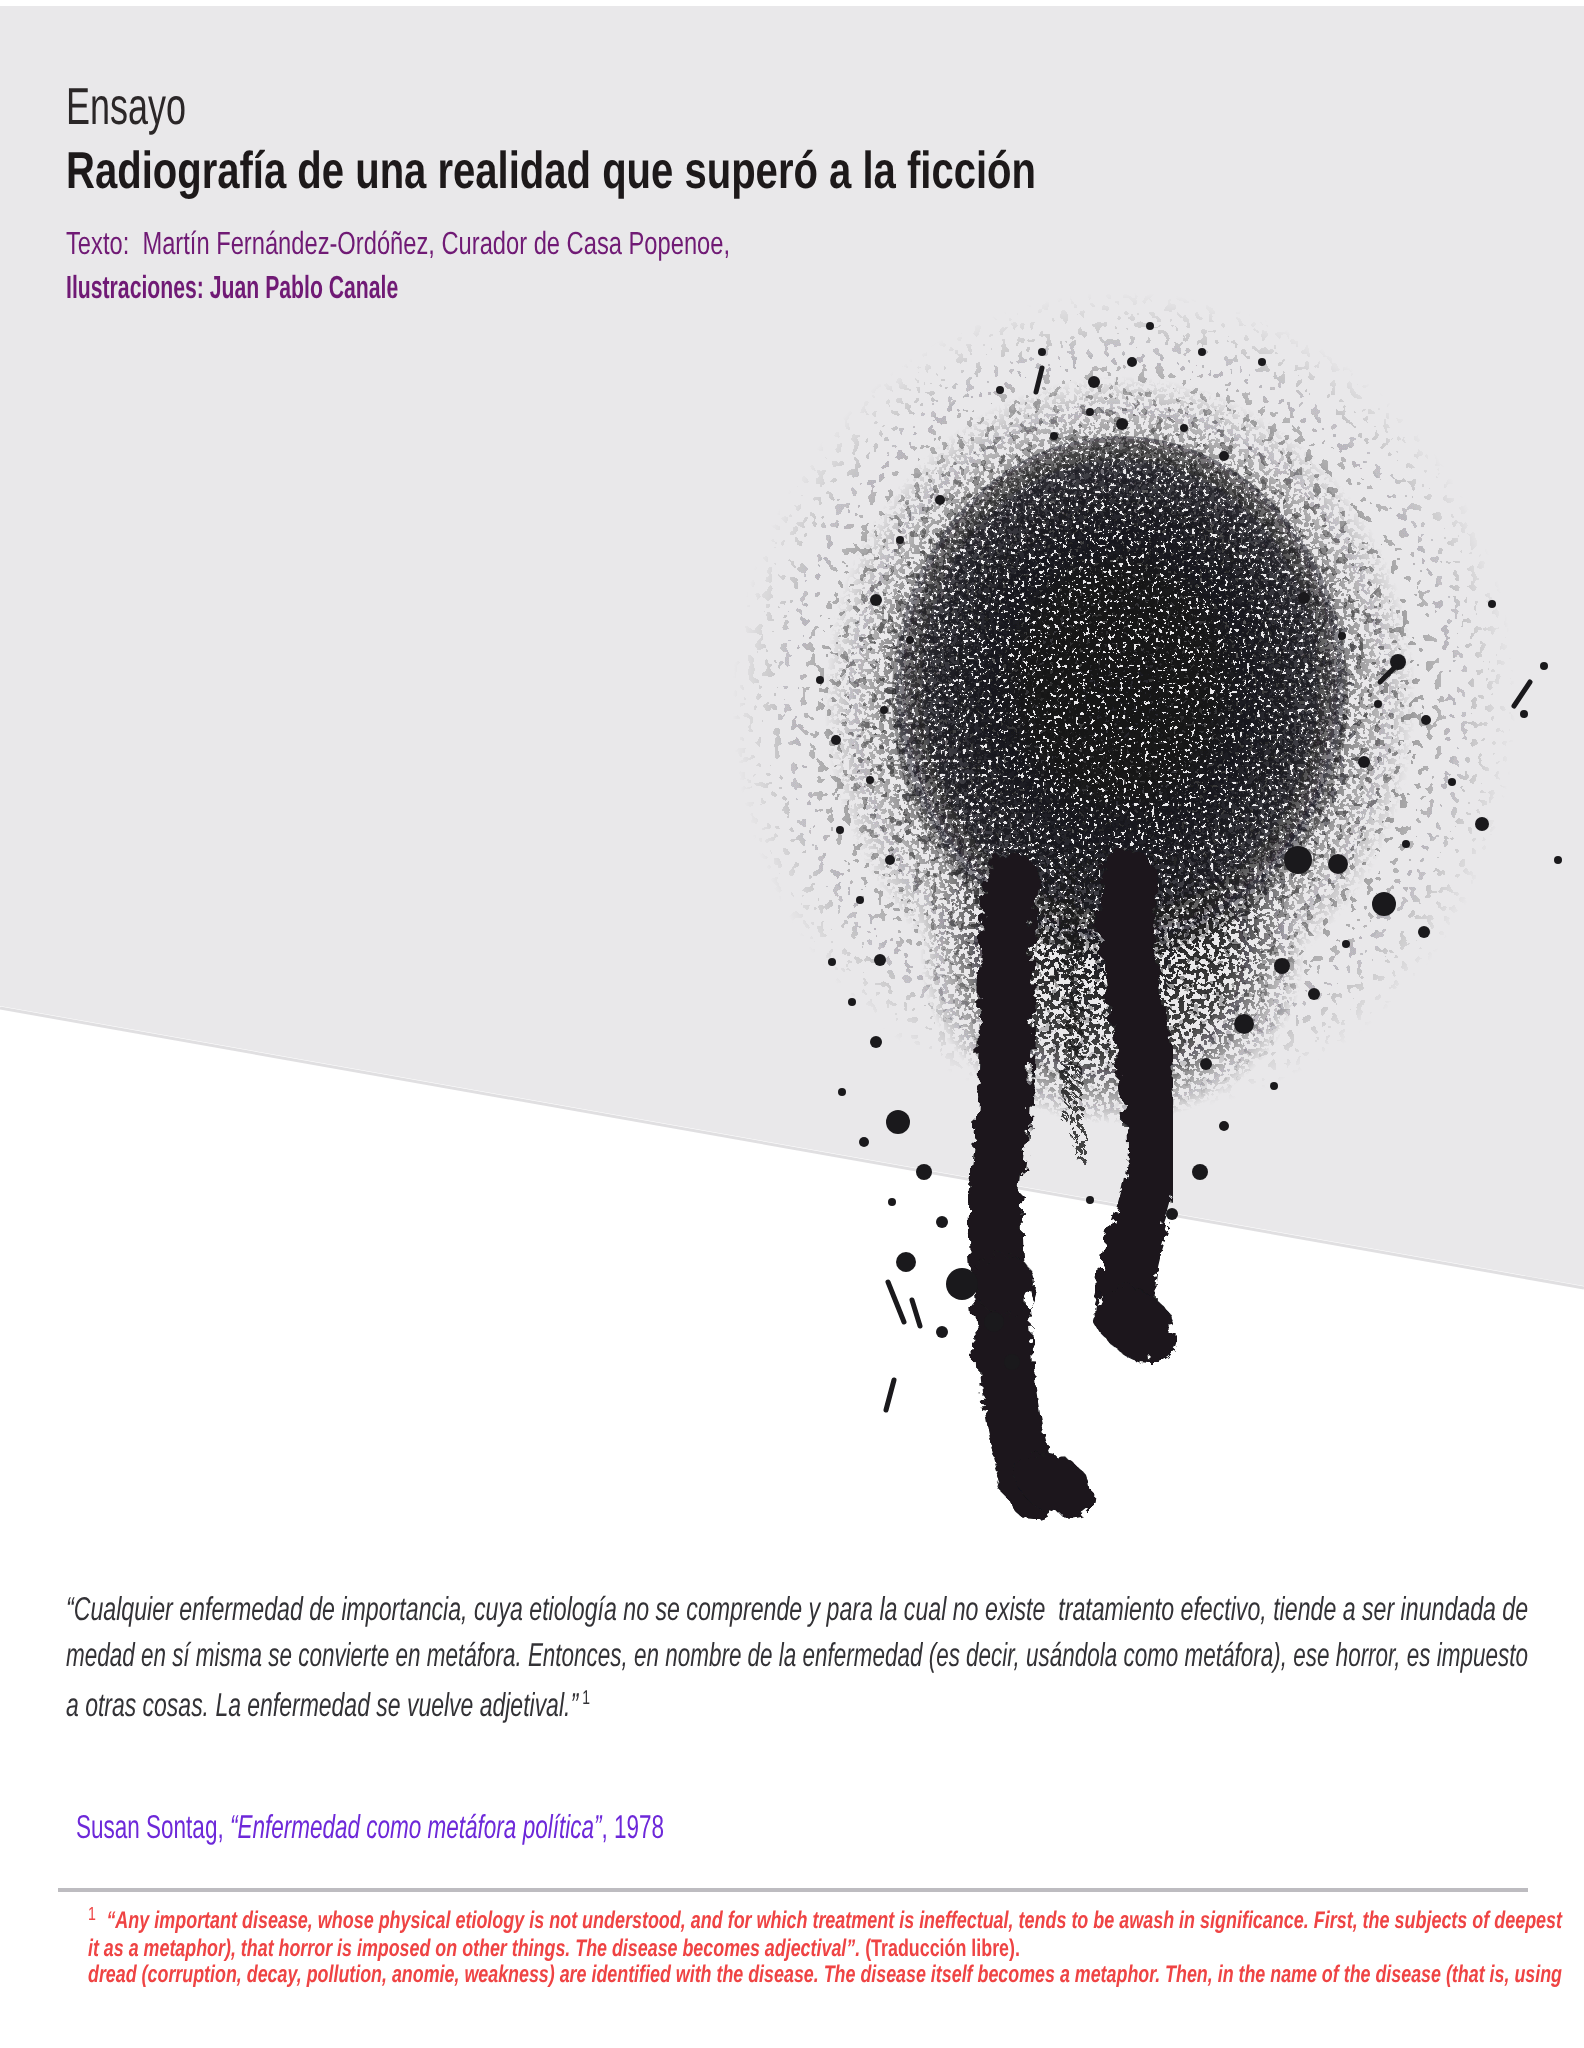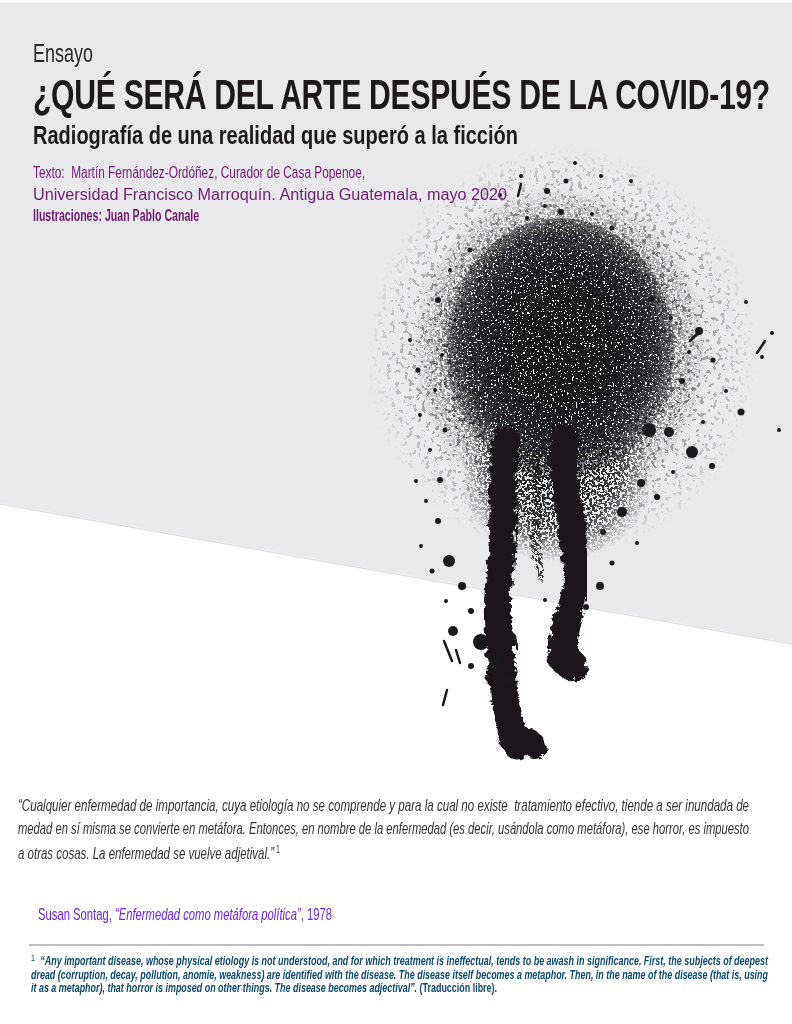--- a/index.html
+++ b/index.html
@@ -18,33 +18,33 @@
   .kicker-wrap{width:60px;height:27px;}
   .kicker{font-size:26px;line-height:27px;color:#2b2728;}
   .title-wrap{width:737px;height:45px;margin-top:5px;}
   .title{font-size:42px;line-height:45px;font-weight:700;letter-spacing:-0.4px;color:#1d191a;}
   .subtitle-wrap{width:485px;height:30px;margin-top:3px;}
   .subtitle{font-size:26px;line-height:30px;font-weight:700;color:#1d191a;}
   .byline{margin-top:12px;font-size:16px;color:#701a75;}
   .by-wrap{height:21.5px;}
   .by-line{font-size:16px;line-height:21.5px;}
 
-  .quote{left:18px;top:794px;width:731px;font-style:italic;color:#333236;}
+  .quote{left:33px;top:794px;width:731px;font-style:italic;color:#333236;}
   .q-wrap{width:731px;height:22.7px;}
   .q-line{font-size:16.5px;line-height:22.7px;}
   .q-sup{font-style:normal;font-size:10px;vertical-align:6px;margin-left:3px;}
 
   .attribution{left:38px;top:903px;color:#6d28d9;}
   .attr-wrap{width:294px;height:22px;}
   .attr-line{font-size:16.5px;line-height:22px;}
   .attr-work{font-style:italic;}
 
   .divider{left:29px;top:944px;width:735px;height:1.5px;background:#bdbcc0;}
 
-  .footnote{left:31px;top:951px;width:737px;font-style:italic;font-weight:700;color:#0c4a6e;}
+  .footnote{left:44px;top:951px;width:737px;font-style:italic;font-weight:700;color:#ef4444;}
   .fn-wrap{width:737px;height:13.6px;}
   .fn-wrap-last{width:466px;height:13.6px;}
   .fn-line{font-size:12px;line-height:13.6px;}
   .fn-marker{font-style:normal;font-weight:400;font-size:9.5px;vertical-align:4px;margin-right:7px;}
   .fn-suffix{font-style:normal;}
 </style>
 </head>
 <body>
 
 <div class="page">
@@ -191,33 +191,27 @@
       <line x1="757" y1="353" x2="765" y2="341"></line>
       <line x1="690" y1="341" x2="698" y2="333"></line>
       <line x1="518" y1="196" x2="521" y2="184"></line>
     </g>
   </svg>
 
   <header class="txt header">
     <div class="fitwrap kicker-wrap">
       <span class="kicker" data-fit="" style="transform: scaleX(0.6918);">Ensayo</span>
     </div>
-    <div class="fitwrap title-wrap">
-      <span class="title" data-fit="" style="transform: scaleX(0.7175);">¿QUÉ SERÁ DEL ARTE DESPUÉS DE LA COVID-19?</span>
-    </div>
     <div class="fitwrap subtitle-wrap">
       <span class="subtitle" data-fit="" style="transform: scaleX(0.7699);">Radiografía de una realidad que superó a la ficción</span>
     </div>
     <div class="byline">
       <div class="fitwrap by-wrap" style="width:332px;">
         <span class="by-line" data-fit="" style="transform: scaleX(0.7407);">Texto:  Martín Fernández-Ordóñez, Curador de Casa Popenoe,</span>
       </div>
-      <div class="fitwrap by-wrap" style="width:474px;">
-        <span class="by-line" data-fit="" style="transform: scaleX(1.0113);">Universidad Francisco Marroquín. Antigua Guatemala, mayo 2020</span>
-      </div>
       <div class="fitwrap by-wrap" style="width:155px;font-weight:bold;">
         <span class="by-line" data-fit="" style="transform: scaleX(0.6626);">Ilustraciones: Juan Pablo Canale</span>
       </div>
     </div>
   </header>
 
   <section class="txt quote">
     <div class="fitwrap q-wrap">
       <span class="q-line" data-fit="" style="transform: scaleX(0.7016);">“Cualquier enfermedad de importancia, cuya etiología no se comprende y para la cual no existe  tratamiento efectivo, tiende a ser inundada de</span>
     </div>
@@ -234,21 +228,21 @@
       <span class="attr-line" data-fit="" style="transform: scaleX(0.682);"><span>Susan Sontag, </span><span class="attr-work">“Enfermedad como metáfora política”</span><span>, 1978</span></span>
     </div>
   </div>
 
   <div class="txt divider"></div>
 
   <footer class="txt footnote">
     <div class="fitwrap fn-wrap">
       <span class="fn-line" data-fit="" style="transform: scaleX(0.7478);"><sup class="fn-marker">1</sup><span>“Any important disease, whose physical etiology is not understood, and for which treatment is ineffectual, tends to be awash in significance. First, the subjects of deepest</span></span>
     </div>
+    <div class="fitwrap fn-wrap-last">
+      <span class="fn-line" data-fit="" style="transform: scaleX(0.7442);"><span>it as a metaphor), that horror is imposed on other things. The disease becomes adjectival”.</span><span class="fn-suffix"> (Traducción libre).</span></span>
+    </div>
     <div class="fitwrap fn-wrap">
       <span class="fn-line" data-fit="" style="transform: scaleX(0.7441);">dread (corruption, decay, pollution, anomie, weakness) are identified with the disease. The disease itself becomes a metaphor. Then, in the name of the disease (that is, using</span>
     </div>
-    <div class="fitwrap fn-wrap-last">
-      <span class="fn-line" data-fit="" style="transform: scaleX(0.7442);"><span>it as a metaphor), that horror is imposed on other things. The disease becomes adjectival”.</span><span class="fn-suffix"> (Traducción libre).</span></span>
-    </div>
   </footer>
 
 </div>
 
 </body></html>

